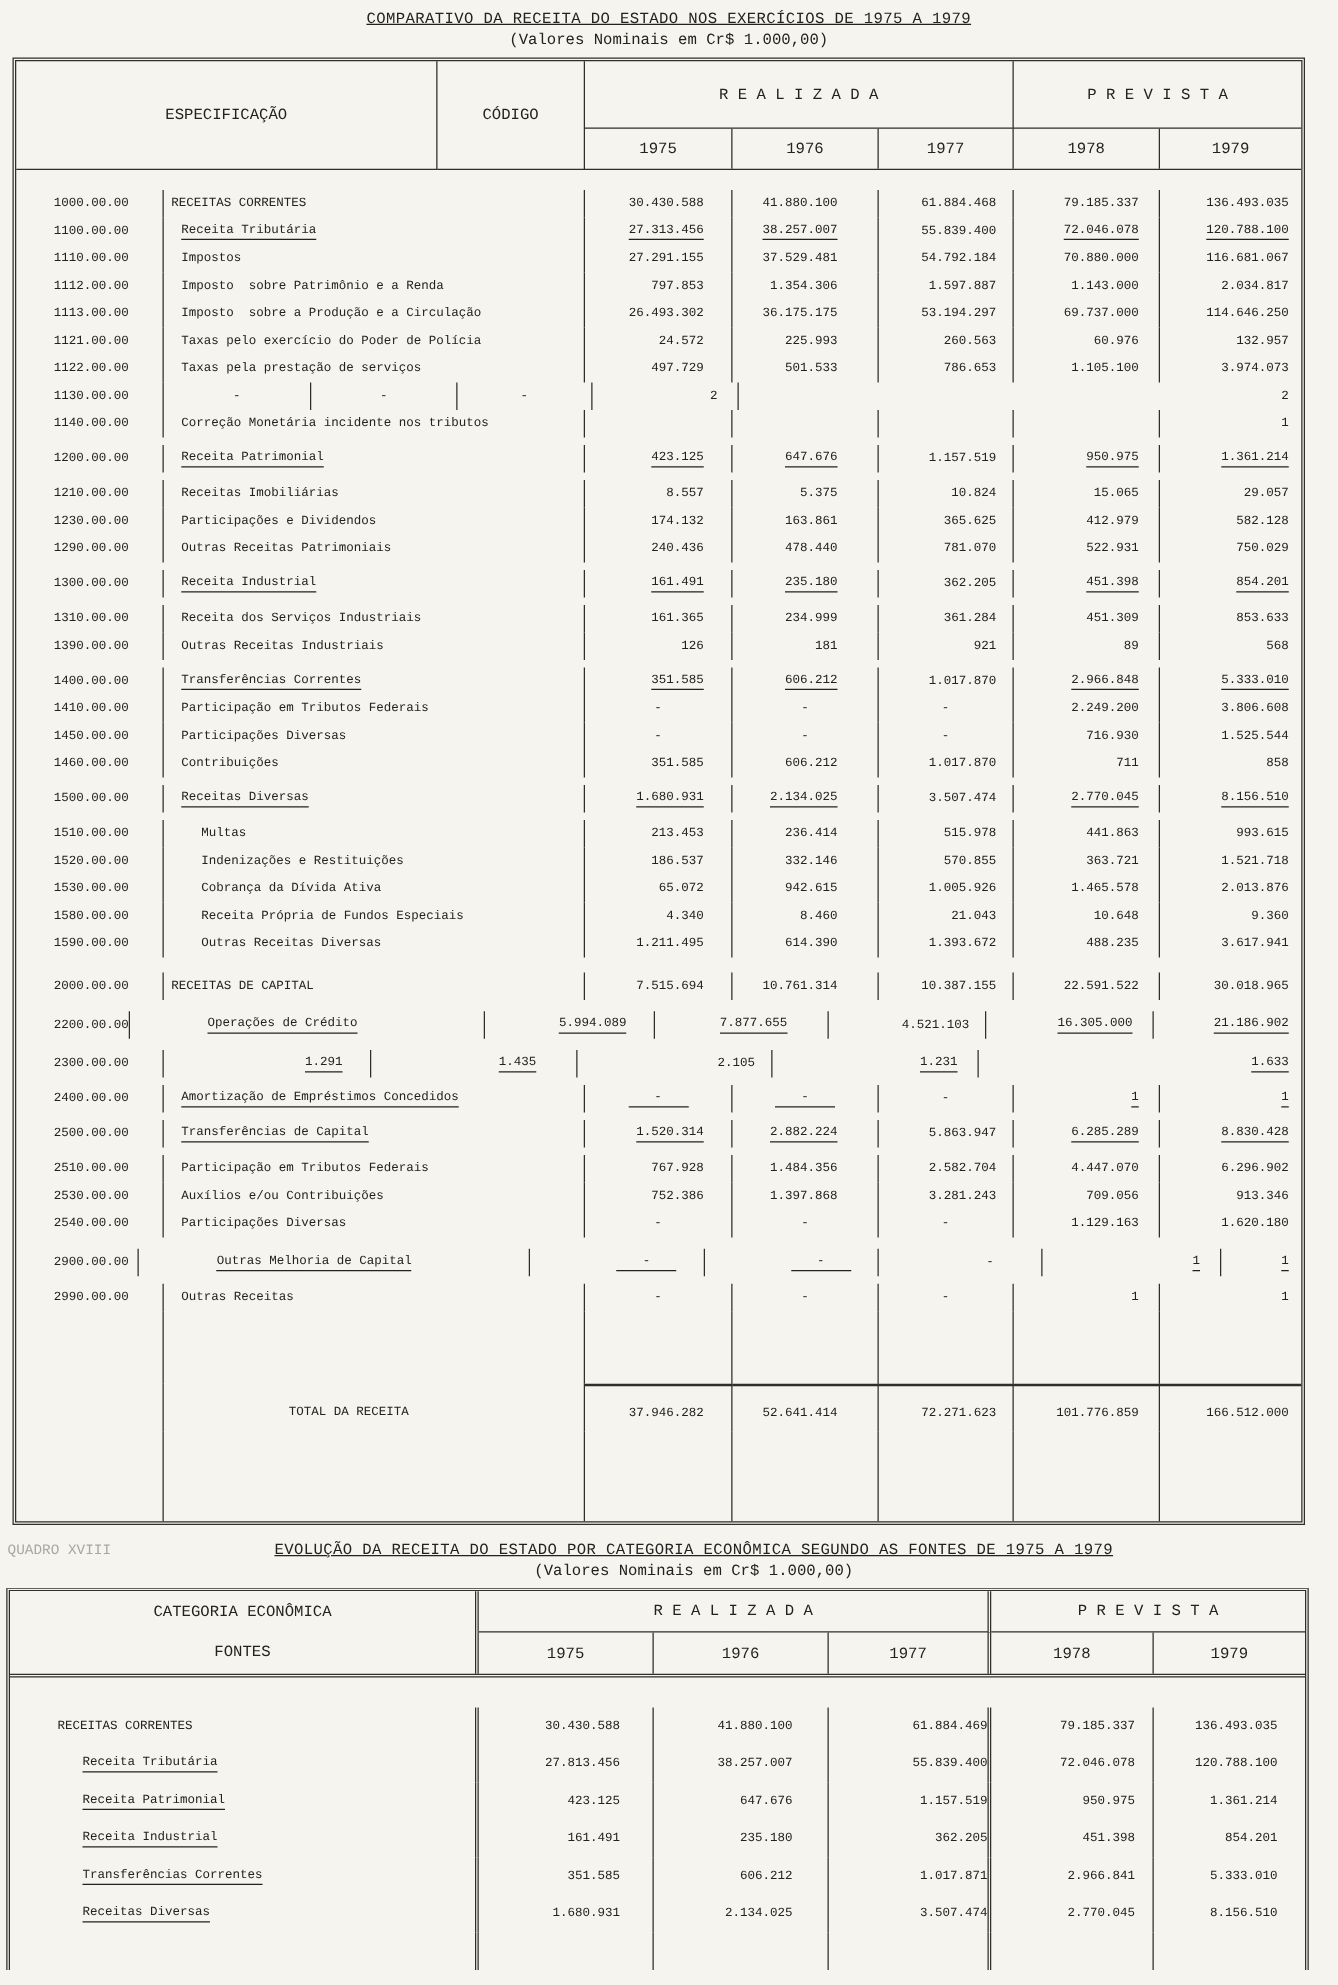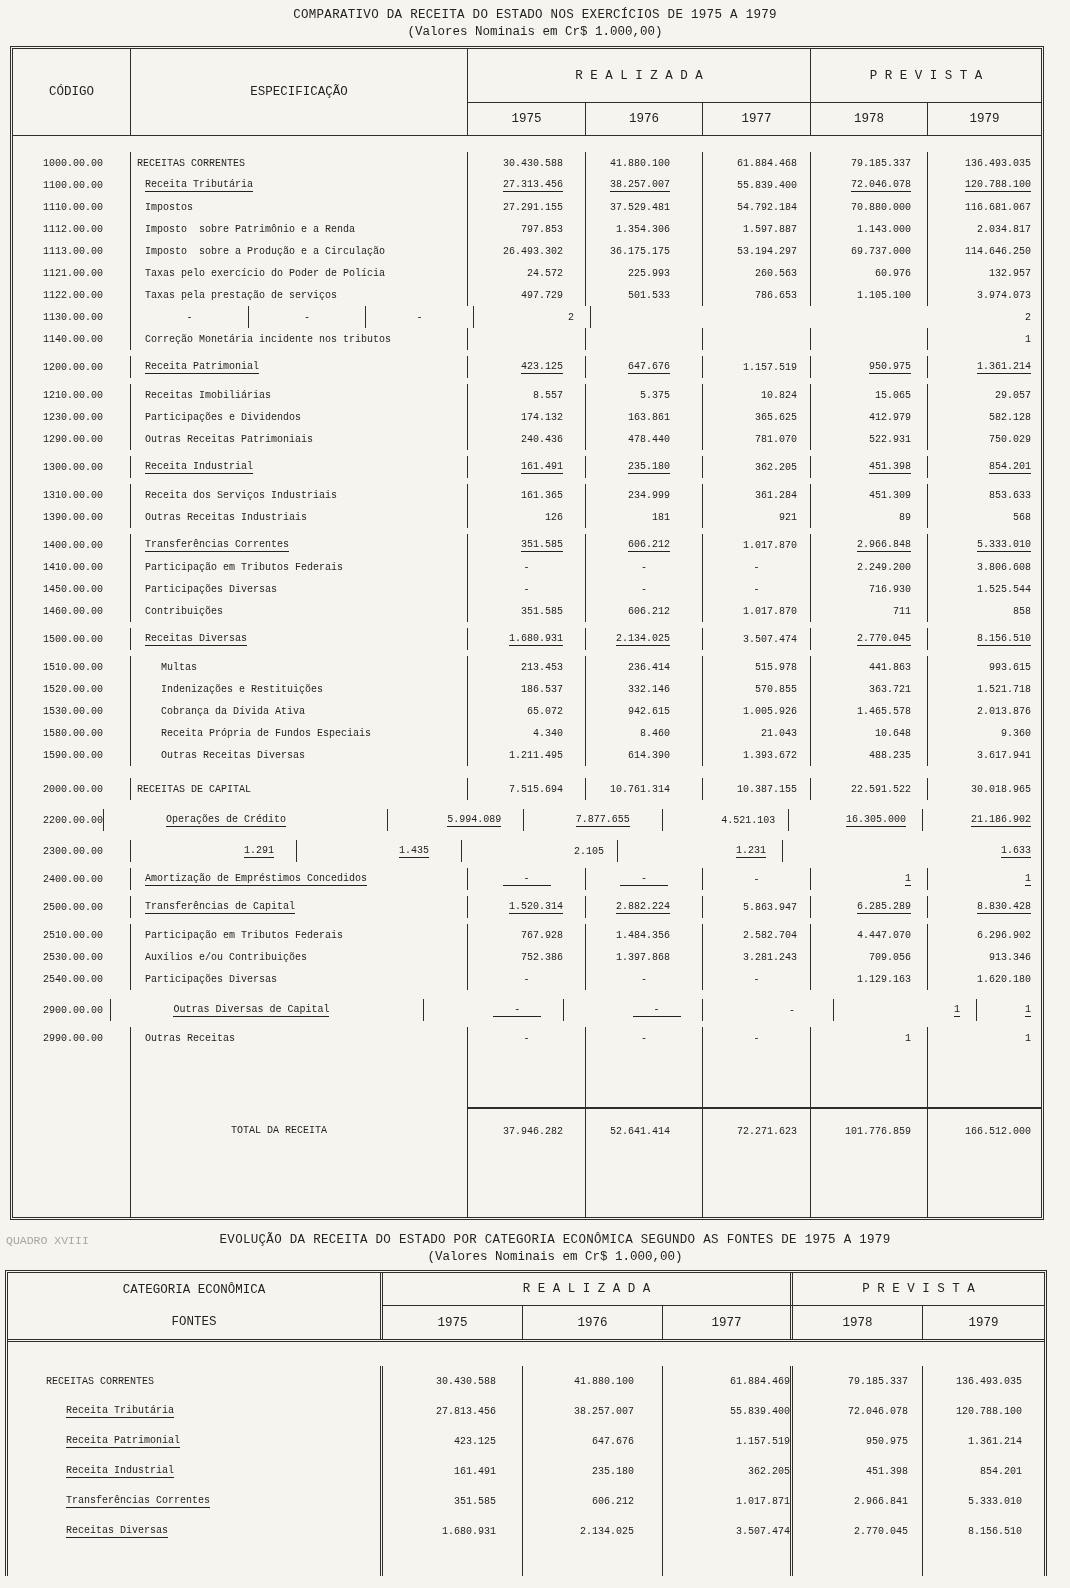--- a/index.html
+++ b/index.html
@@ -6,21 +6,21 @@
   *{box-sizing:border-box;}
   html,body{margin:0;padding:0;}
   body{font-family:"Liberation Mono","DejaVu Sans Mono",monospace;color:var(--ink);}
   .page{position:relative;width:1070px;height:1588px;background:var(--paper);overflow:hidden;}
 
   
   .titleblock{text-align:center;font-size:12.5px;line-height:16px;}
   .t1t{padding-top:7px;margin-left:60px;width:950px;}
   .midblock{position:relative;margin-top:12px;}
   .t2t{margin-left:90px;width:930px;}
-  .title{letter-spacing:.3px;}
+  .title{letter-spacing:.3px;text-decoration:underline;}
   .subtitle{margin-top:1px;}
   .quadro{position:absolute;left:6px;top:2px;font-size:11.5px;color:#8e8d85;opacity:.75;filter:blur(.4px);}
 
   
   .tbl{background:var(--paper);}
   .t1{margin-left:10px;margin-top:6px;width:1034px;border:3px double var(--line);}
   .t2{margin-left:5px;margin-top:5px;width:1042px;border:3px double var(--line);border-bottom:none;}
 
   .cell,.hcell{border-color:var(--line);}
 
@@ -105,22 +105,22 @@
 
 <div class="page">
 
   <div class="titleblock t1t">
     <div class="title">COMPARATIVO DA RECEITA DO ESTADO NOS EXERCÍCIOS DE 1975 A 1979</div>
     <div class="subtitle">(Valores Nominais em Cr$ 1.000,00)</div>
   </div>
 
   <div class="tbl t1">
     <div class="thead">
+      <div class="hcell hspec">ESPECIFICAÇÃO</div>
       <div class="hcell hcode">CÓDIGO</div>
-      <div class="hcell hspec">ESPECIFICAÇÃO</div>
       <div class="hright">
         <div class="hband">
           <div class="hreal">R E A L I Z A D A</div>
           <div class="hprev">P R E V I S T A</div>
         </div>
         <div class="hyears">
           <div class="hy y0">1975</div>
           <div class="hy y1">1976</div>
           <div class="hy y2">1977</div>
           <div class="hy y3">1978</div>
@@ -833,21 +833,21 @@
           <div class="cell num n3">
             <span class="val">1.129.163</span>
           </div>
           <div class="cell num n4">
             <span class="val">1.620.180</span>
           </div>
         </div>
         <div class="trow gap-2">
           <div class="cell code">2900.00.00</div>
           <div class="cell spec ind-1">
-            <span class="lbl u">Outras Diversas de Capital</span>
+            <span class="lbl u">Outras Melhoria de Capital</span>
           </div>
           <div class="cell num n0 dash">
             <span class="val u">-</span>
           </div>
           <div class="cell num n1 dash">
             <span class="val u">-</span>
           </div>
           <div class="cell num n2 dash">
             <span class="val">-</span>
           </div>

